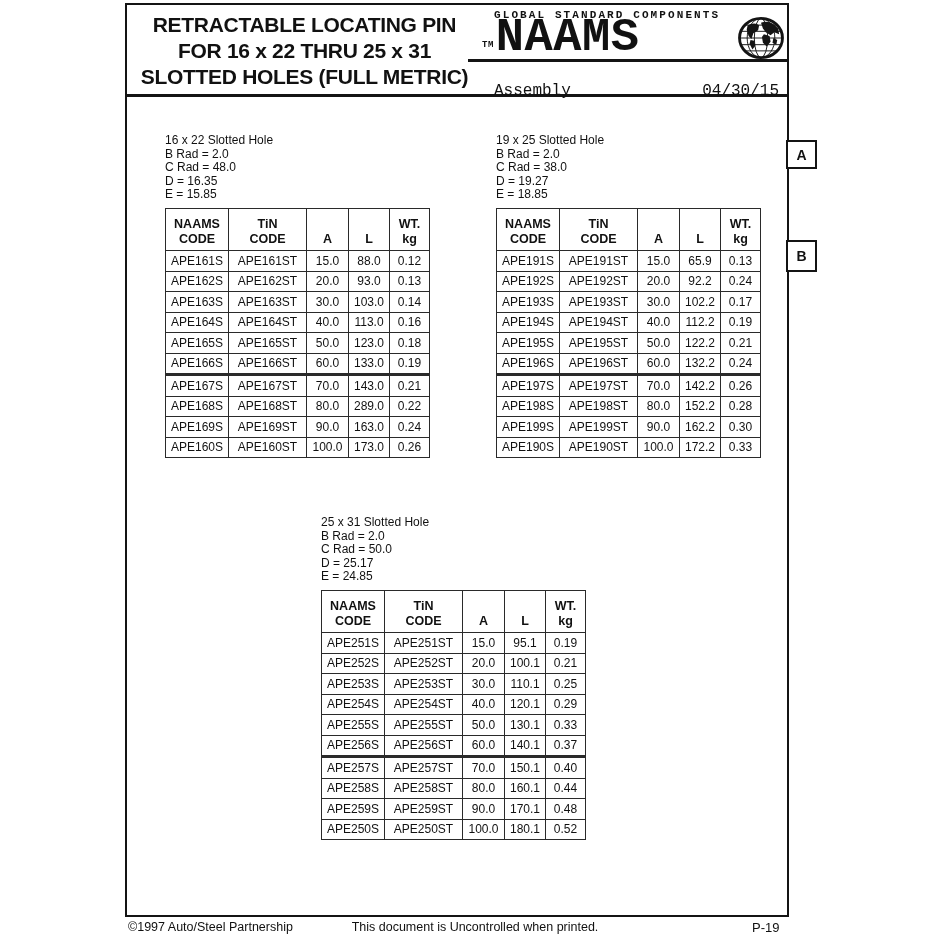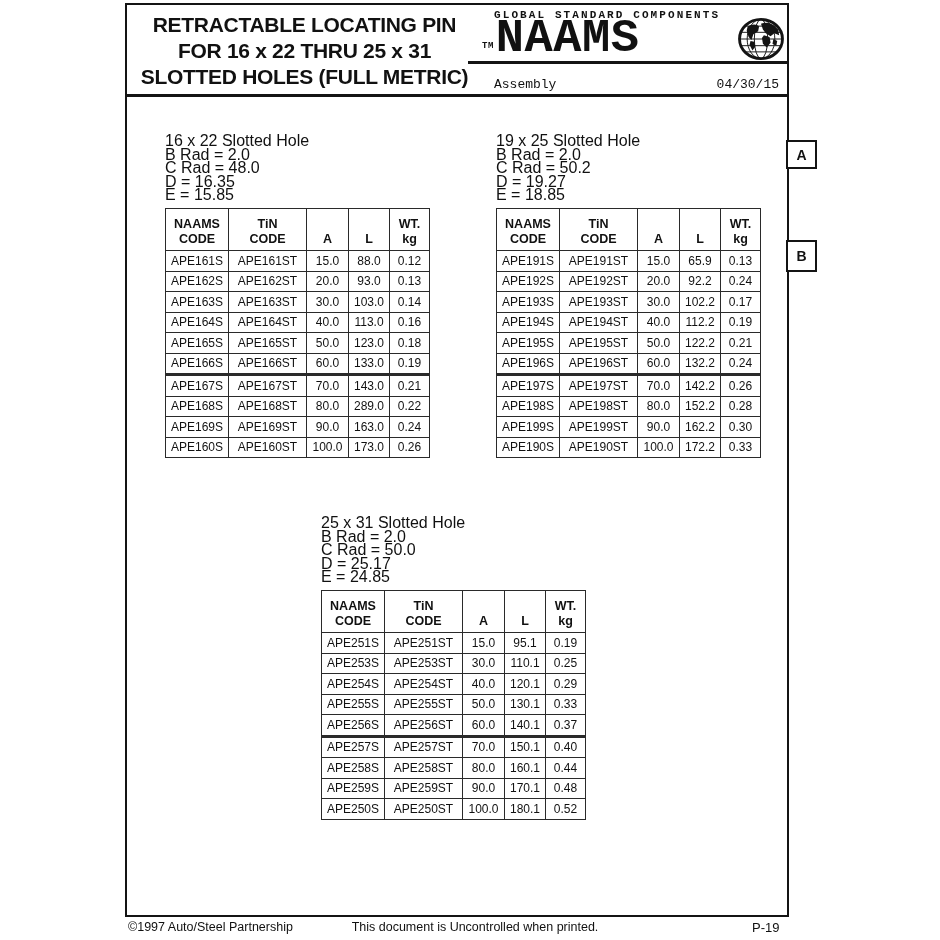--- a/index.html
+++ b/index.html
@@ -64,28 +64,28 @@
   .naams {
     font-size: 47px; font-weight: bold;
     line-height: 0.9;
     letter-spacing: 0.5px;
     margin-top: -4px;
   }
   .globe { margin-left: auto; margin-right: 3px; margin-top: -4px; }
   .brand-rule { border-top: 3.5px solid #141414; margin-left: -14px; }
   .brand-sub {
     display: flex; justify-content: space-between;
-    font-size: 13px;
-    padding: 13px 8px 2px 12px;
+    font-size: 16px;
+    padding: 20px 8px 2px 12px;
   }
 
   
   .table-section { position: absolute; }
   .annotation {
-    font-size: 16px;
+    font-size: 12px;
     line-height: 13.6px;
     margin-bottom: 6px;
     height: 68px;
   }
   table.spec {
     border-collapse: collapse;
     background: #ffffff;
   }
   table.spec th, table.spec td {
     border: 1.5px solid #2a2a2a;
@@ -285,21 +285,21 @@
             <td>173.0</td>
             <td>0.26</td>
           </tr>
         </tbody>
       </table>
     </div>
   <div class="table-section" id="t2">
       <div class="annotation">
         <div>19 x 25 Slotted Hole</div>
         <div>B Rad = 2.0</div>
-        <div>C Rad = 50.2</div>
+        <div>C Rad = 38.0</div>
         <div>D = 19.27</div>
         <div>E = 18.85</div>
       </div>
       <table class="spec">
         <colgroup>
           <col class="c-naams">
           <col class="c-tin">
           <col class="c-a">
           <col class="c-l">
           <col class="c-wt">
@@ -420,20 +420,27 @@
         </thead>
         <tbody>
           <tr>
             <td>APE251S</td>
             <td>APE251ST</td>
             <td>15.0</td>
             <td>95.1</td>
             <td>0.19</td>
           </tr>
           <tr>
+            <td>APE252S</td>
+            <td>APE252ST</td>
+            <td>20.0</td>
+            <td>100.1</td>
+            <td>0.21</td>
+          </tr>
+          <tr>
             <td>APE253S</td>
             <td>APE253ST</td>
             <td>30.0</td>
             <td>110.1</td>
             <td>0.25</td>
           </tr>
           <tr>
             <td>APE254S</td>
             <td>APE254ST</td>
             <td>40.0</td>

